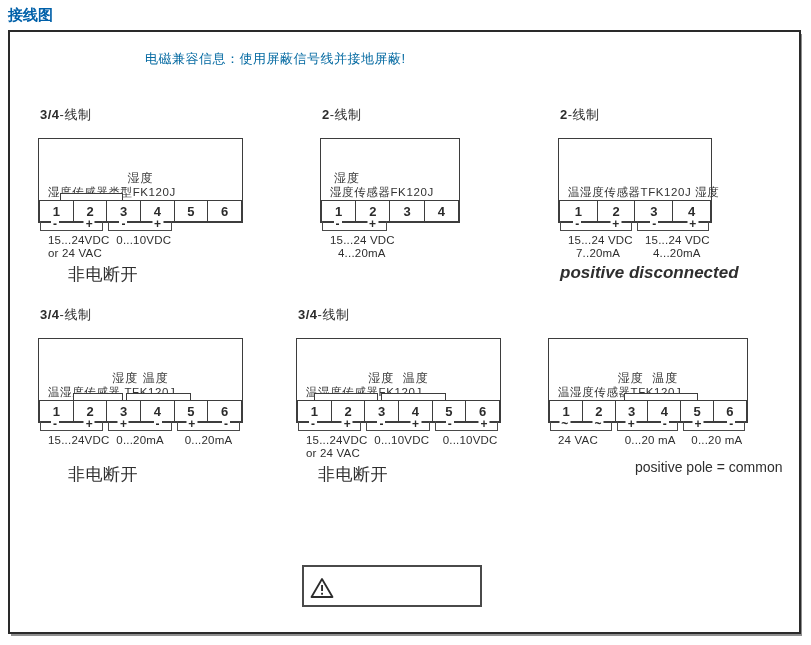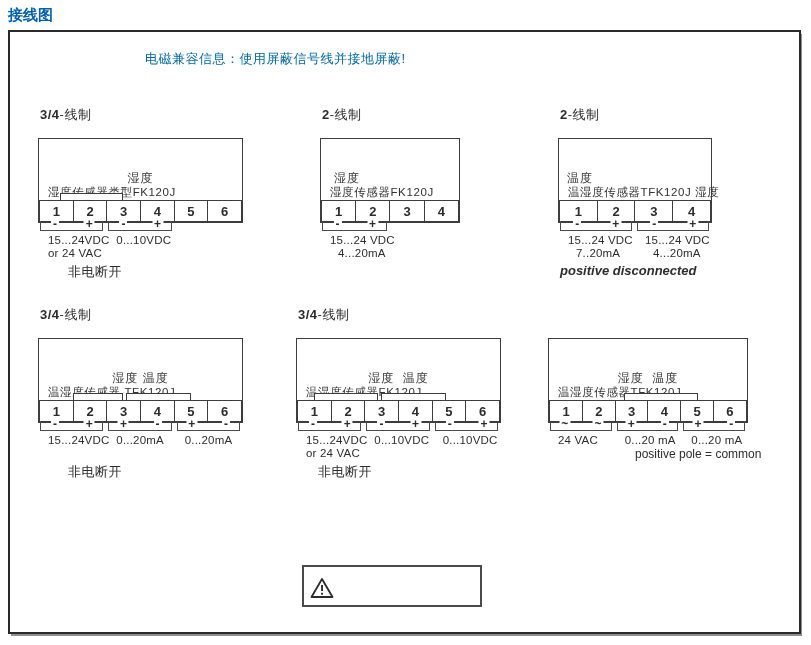--- a/index.html
+++ b/index.html
@@ -56,25 +56,25 @@
     border:1.1px solid #4a4a4a;border-top:none;
   }
   .pol-sign{
     position:absolute;top:-3px;transform:translateX(-50%);
     font-size:12px;font-weight:bold;color:#2c2c2c;line-height:1;background:#fff;padding:0 2px;
   }
   .supply-line{
     position:absolute;font-size:11.5px;color:#2e2e2e;white-space:nowrap;letter-spacing:0.2px;
   }
   .note{
-    position:absolute;font-size:13px;color:#2e2e2e;white-space:nowrap;letter-spacing:0.5px;
+    position:absolute;font-size:17px;color:#2e2e2e;white-space:nowrap;letter-spacing:0.5px;
   }
   .note.italic{font-style:italic;font-weight:600;letter-spacing:0;}
   .subnote{
-    position:absolute;font-size:12px;color:#2e2e2e;white-space:nowrap;
+    position:absolute;font-size:14px;color:#2e2e2e;white-space:nowrap;margin-top:12px;
   }
   .warning-box{
     position:absolute;left:302px;top:565px;width:180px;height:42px;
     border:2px solid #4a4a4a;background:#fff;
     display:flex;align-items:flex-start;padding:4px 5px 0 6px;box-sizing:border-box;
   }
   .warn-icon{flex:0 0 auto;margin-top:6px;margin-right:7px;}
   .warning-text{
     font-size:11.5px;line-height:1.35;color:#1f1f1f;width:136px;letter-spacing:0.3px;
   }
@@ -134,21 +134,20 @@
         <span class="pol-sign" style="left: 17.5px;">-</span>
         <span class="pol-sign" style="left: 52.5px;">+</span>
         <div class="supply-line" style="left: 10px; top: 13px;">15...24 VDC</div>
         <div class="supply-line" style="left: 18px; top: 26px;">4...20mA</div>
       </div>
     </div>
     <div class="diagram" style="left: 558px; top: 106px; width: 154px;">
       <div class="dg-heading"><span class="pfx">2</span><span>-线制</span></div>
       <div class="sensor-box">
         <div class="box-title">温湿度传感器TFK120J 湿度</div>
-        <div class="box-label" style="padding-left: 8px;">温度</div>
         <div class="terminal-strip">
           <div class="terminal-cell">1</div>
           <div class="terminal-cell">2</div>
           <div class="terminal-cell">3</div>
           <div class="terminal-cell">4</div>
         </div>
       </div>
       <div class="below">
         <div class="pol-bracket" style="left: 2px; width: 70px;"></div>
         <span class="pol-sign" style="left: 19.25px;">-</span>

